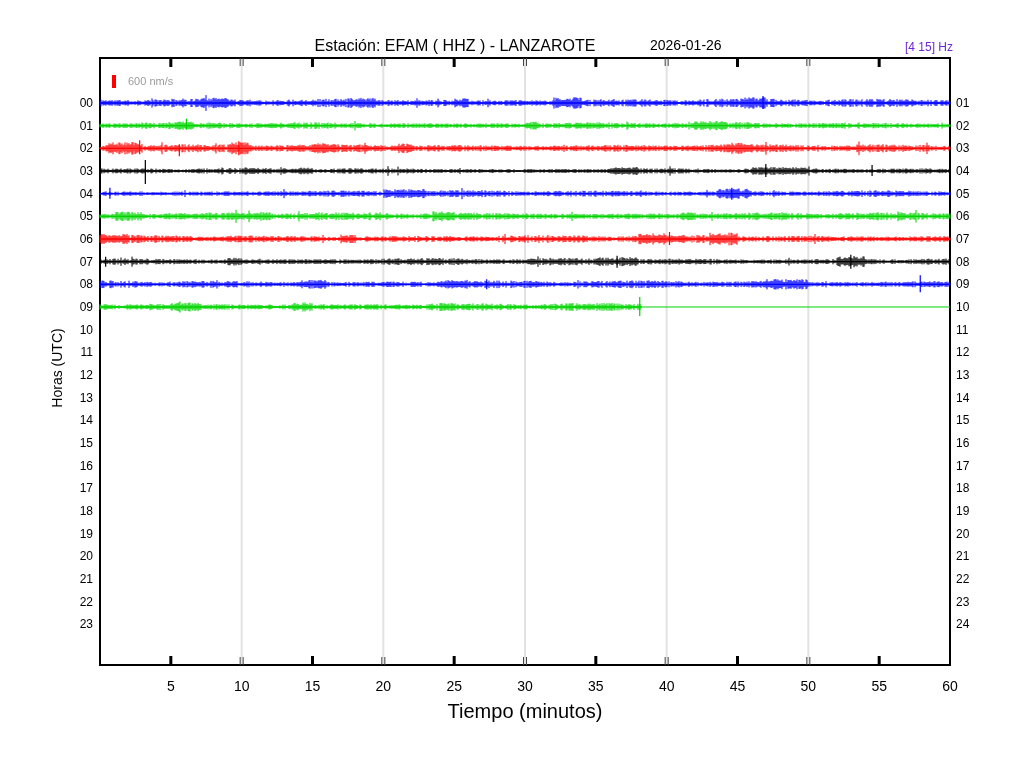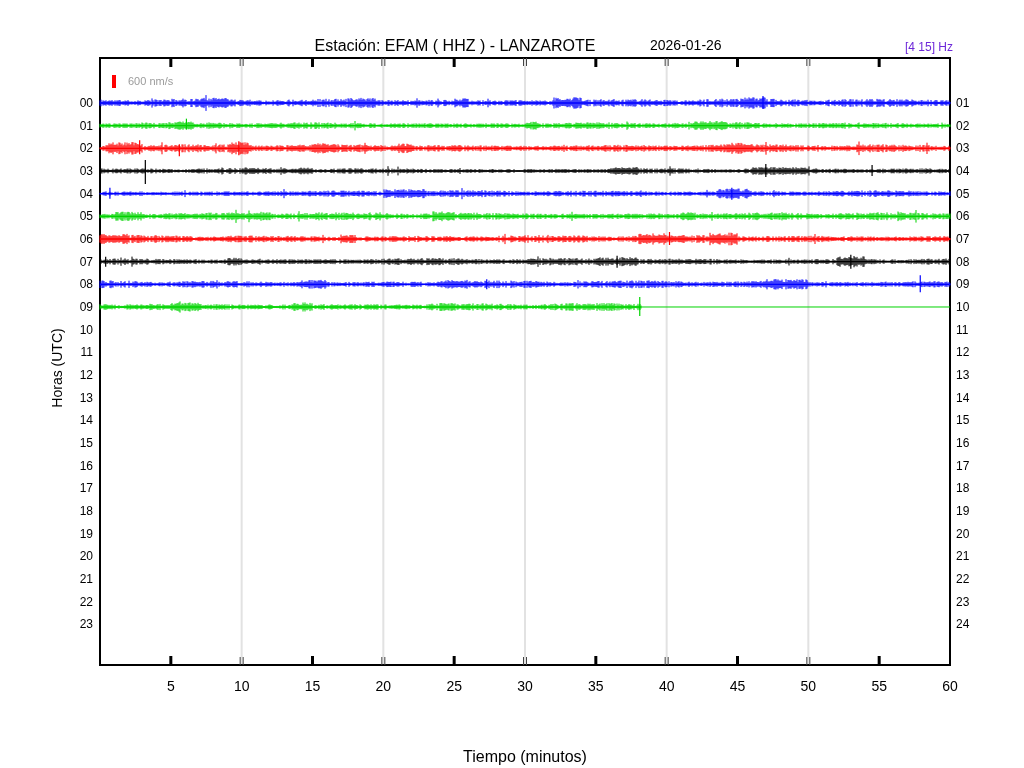--- a/index.html
+++ b/index.html
@@ -4,21 +4,21 @@
 <style>
   html,body{margin:0;padding:0;background:#ffffff;}
   #page{position:relative;width:1024px;height:768px;background:#ffffff;overflow:hidden;
         font-family:"Liberation Sans", sans-serif;color:#000;}
   .abs{position:absolute;white-space:nowrap;}
   #title{top:7px;left:521px;transform:translateX(-50%);font-size:17px;font-weight:bold;letter-spacing:.2px;}
   #station{top:37px;left:455px;transform:translateX(-50%);font-size:16px;}
   #date{top:37px;left:650px;font-size:14px;}
   #filter{top:40px;right:71px;font-size:12px;color:#6d28d9;}
   #legend-label{top:75px;left:128px;font-size:11px;color:#9b9b9b;}
-  #xlabel{top:700px;left:525px;transform:translateX(-50%);font-size:16px;margin-top:48px;}
+  #xlabel{top:700px;left:525px;transform:translateX(-50%);font-size:20px;}
   #ylabel{top:368px;left:57px;transform:translate(-50%,-50%) rotate(-90deg);font-size:14px;}
   svg{position:absolute;top:0;left:0;font-family:"Liberation Sans", sans-serif;}
   svg text{fill:#000;}
 </style>
 </head>
 <body>
 
 <div id="page">
   <div id="station" class="abs">Estación:  EFAM ( HHZ ) - LANZAROTE</div>
   <div id="date" class="abs">2026-01-26</div>

